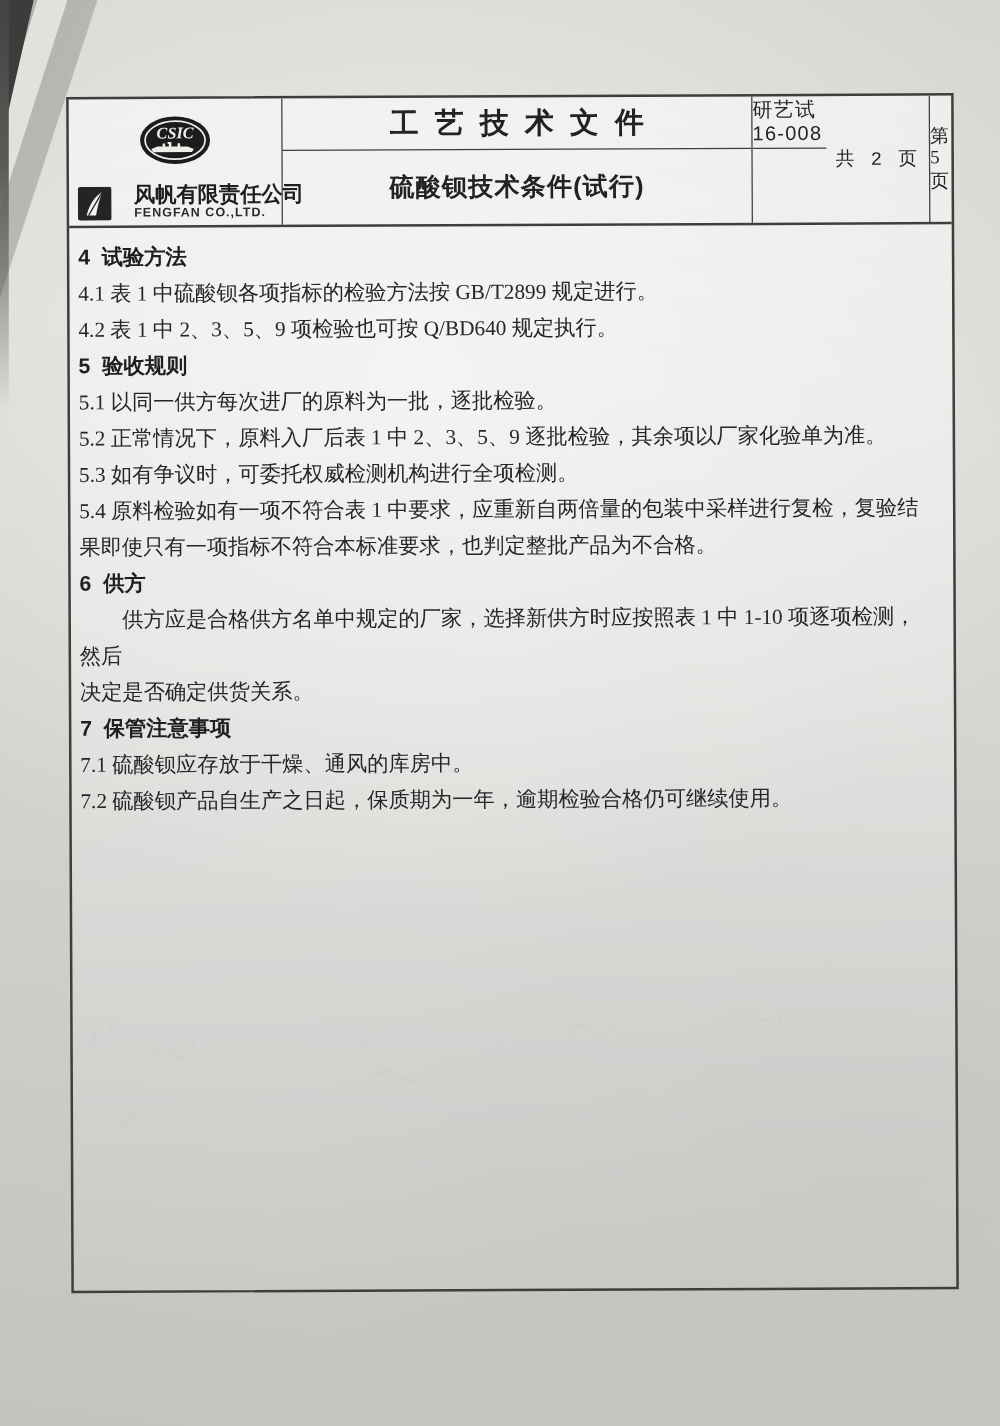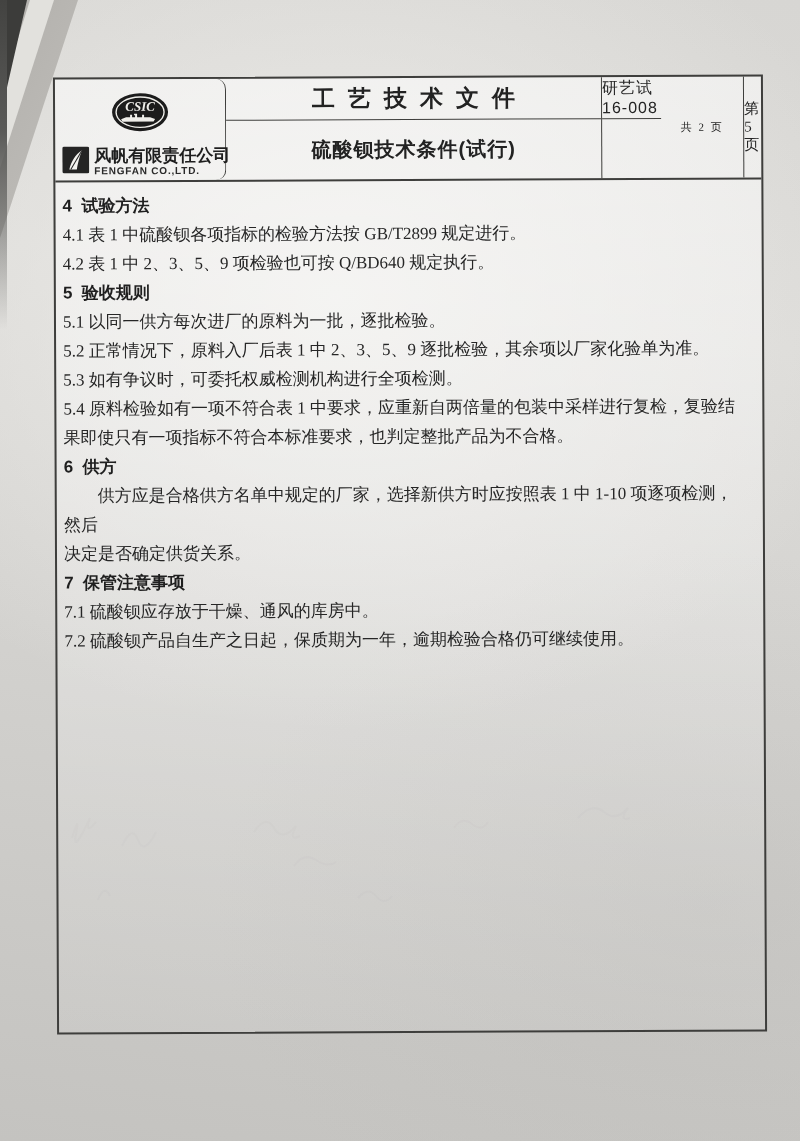--- a/index.html
+++ b/index.html
@@ -25,39 +25,39 @@
 
   
   .ghost{position:absolute;left:58px;top:780px;opacity:.55;}
 
   
   .sheet{position:absolute;left:55px;top:76px;width:710px;height:957px;box-sizing:border-box;
     border:2px solid #3e3e3c;transform:rotate(-.25deg);
     background:linear-gradient(180deg,rgba(255,255,255,.55) 0%,rgba(255,255,255,.34) 42%,rgba(255,255,255,.16) 75%,rgba(252,252,251,.06) 100%);}
 
   .doc-header{display:flex;height:101px;border-bottom:2px solid #3e3e3c;}
-  .cell-logo{width:171px;border-right:1.5px solid #3e3e3c;position:relative;box-sizing:border-box;border-radius:10px;}
+  .cell-logo{width:171px;border-right:1.5px solid #3e3e3c;position:relative;box-sizing:border-box;}
   .cell-title{flex:1;border-right:1.5px solid #3e3e3c;display:flex;flex-direction:column;box-sizing:border-box;}
   .doc-type{height:41px;border-bottom:1.5px solid #3e3e3c;display:flex;align-items:center;justify-content:center;
     font-family:"Liberation Sans","DejaVu Sans",sans-serif;font-weight:bold;font-size:23px;color:#222;
     letter-spacing:13px;padding-left:13px;}
   .doc-title{flex:1;display:flex;align-items:center;justify-content:center;
     font-family:"Liberation Sans","DejaVu Sans",sans-serif;font-weight:600;font-size:20px;color:#222;letter-spacing:1px;}
   .cell-meta{width:159px;display:flex;flex-direction:row;box-sizing:border-box;}
   .doc-no{height:41px;border-bottom:1.5px solid #3e3e3c;display:flex;align-items:center;justify-content:center;
     font-family:"Liberation Sans","DejaVu Sans",sans-serif;font-size:16px;color:#242424;letter-spacing:1px;}
   .meta-empty{height:31px;border-bottom:1.5px solid #3e3e3c;}
   .meta-pages{flex:1;display:flex;}
   .page-total{width:83px;border-right:1.5px solid #3e3e3c;display:flex;align-items:center;justify-content:center;
-    font-size:11px;color:#242424;letter-spacing:2px;box-sizing:border-box;}
+    font-size:15px;color:#242424;letter-spacing:2px;box-sizing:border-box;font-family:Liberation Mono, monospace;}
   .page-cur{flex:1;display:flex;align-items:center;justify-content:center;font-size:15px;color:#242424;letter-spacing:2px;}
 
   
   .csic-logo{display:block;margin:13px auto 0 auto;}
-  .company{position:absolute;left:7px;bottom:4px;display:flex;align-items:flex-start;gap:5px;}
+  .company{position:absolute;left:7px;bottom:4px;display:flex;align-items:flex-end;gap:18px;}
   .company .cn{font-family:"Liberation Sans","DejaVu Sans",sans-serif;font-weight:bold;font-size:17px;color:#1e1e1e;line-height:19px;white-space:nowrap;}
   .company .en{font-family:"Liberation Sans","DejaVu Sans",sans-serif;font-weight:bold;font-size:10px;color:#2a2a2a;letter-spacing:.8px;line-height:11px;white-space:nowrap;}
 
   
   .doc-body{padding:9px 18px 0 7px;}
   p.line{margin:0;font-size:17px;line-height:29px;color:#262626;white-space:pre-wrap;}
   p.line.h{font-family:"Liberation Sans","DejaVu Sans",sans-serif;font-weight:bold;color:#1f1f1f;}
 </style>
 </head>
 <body>

